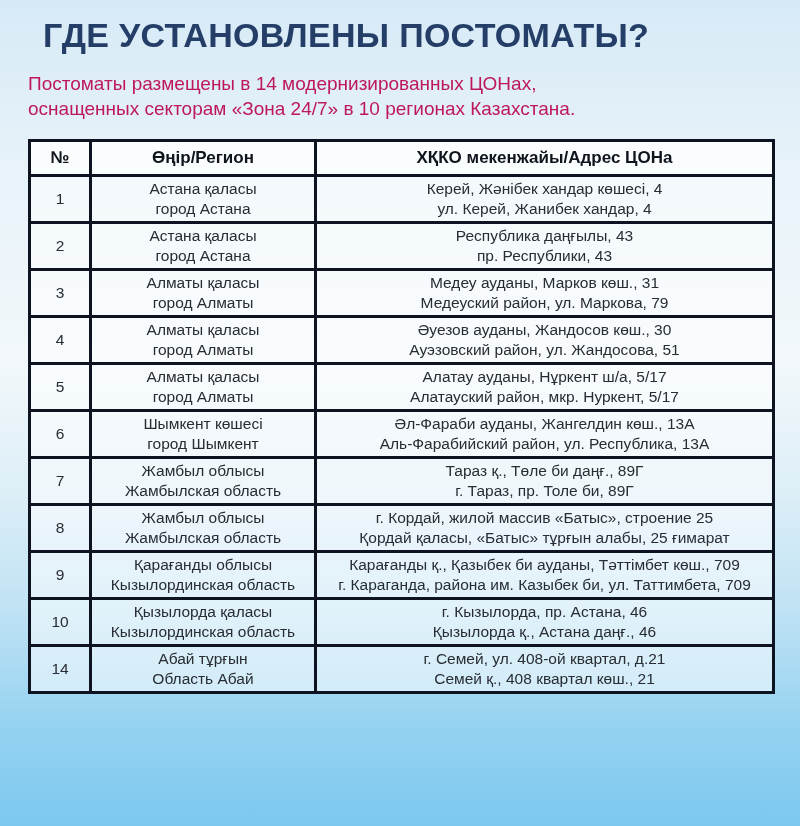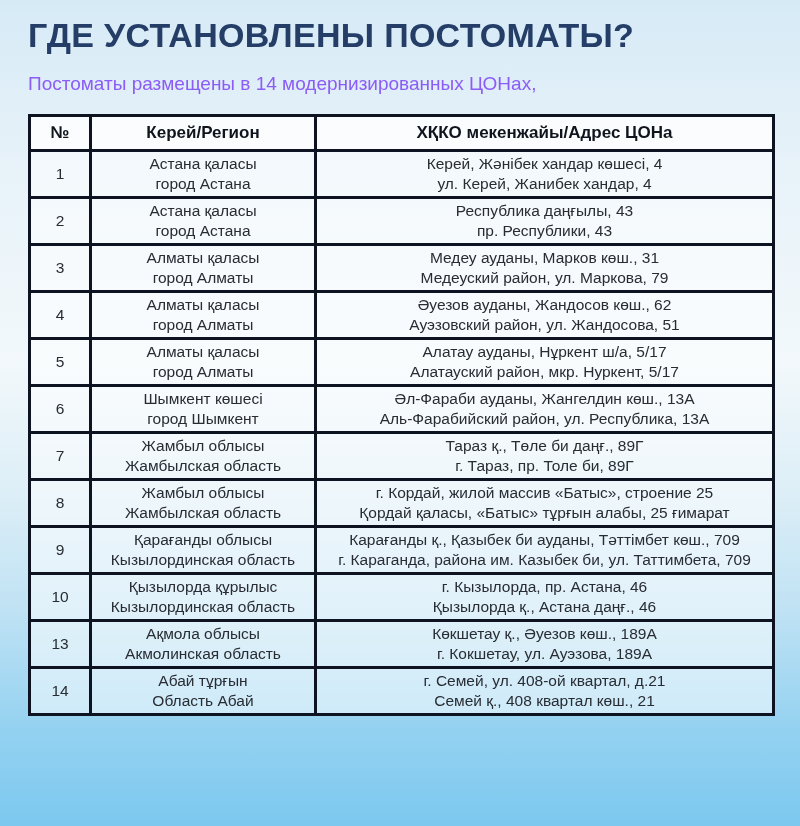--- a/index.html
+++ b/index.html
@@ -4,32 +4,32 @@
 <style>
   html,body{margin:0;padding:0;}
   body{
     width:800px;height:826px;overflow:hidden;
     background:linear-gradient(180deg,#d6eaf6 0%,#e7f2f9 20%,#f2f8fb 44%,#dceef7 60%,#bfe2f4 74%,#95d2f1 88%,#7cc8ef 100%);
     font-family:"Liberation Sans","DejaVu Sans",sans-serif;
     -webkit-font-smoothing:antialiased;
   }
   .page{padding:16px 28px 0 28px;}
   .title{
-    margin:0 0 14px 0;
+    margin:0 0 14px 15px;
     font-size:34px;
     font-weight:800;
     letter-spacing:0.3px;
     color:#253e68;
   }
   .subtitle{
     margin:16px 0 18px 0;
     font-size:19px;
     font-weight:500;
     line-height:1.32;
-    color:#8b5cf6;
+    color:#be185d;
   }
   table.loc{
     border-collapse:collapse;
     width:744px;
     table-layout:fixed;
   }
   table.loc th, table.loc td{
     border:3px solid #0d1321;
     text-align:center;
     vertical-align:middle;
@@ -52,32 +52,33 @@
   td.num{font-size:16px;color:#23272e;}
   .cell-line{white-space:nowrap;}
 </style>
 </head>
 <body>
 
 <div class="page">
   <h1 class="title">ГДЕ УСТАНОВЛЕНЫ ПОСТОМАТЫ?</h1>
   <p class="subtitle">
     <span class="cell-line">Постоматы размещены в 14 модернизированных ЦОНах,</span><br>
+    <span class="cell-line">оснащенных секторам «Зона 24/7» в 10 регионах Казахстана.</span>
   </p>
 
   <table class="loc">
     <colgroup>
       <col style="width:61px">
       <col style="width:225px">
       <col style="width:458px">
     </colgroup>
     <thead>
       <tr>
         <th>№</th>
-        <th>Керей/Регион</th>
+        <th>Өңір/Регион</th>
         <th>ХҚКО мекенжайы/Адрес ЦОНа</th>
       </tr>
     </thead>
     <tbody id="rows">
         <tr>
           <td class="num">1</td>
           <td>
             <div class="cell-line">Астана қаласы</div>
             <div class="cell-line">город Астана</div>
           </td>
@@ -108,21 +109,21 @@
             <div class="cell-line">Медеуский район, ул. Маркова, 79</div>
           </td>
         </tr>
         <tr>
           <td class="num">4</td>
           <td>
             <div class="cell-line">Алматы қаласы</div>
             <div class="cell-line">город Алматы</div>
           </td>
           <td>
-            <div class="cell-line">Әуезов ауданы, Жандосов көш., 62</div>
+            <div class="cell-line">Әуезов ауданы, Жандосов көш., 30</div>
             <div class="cell-line">Ауэзовский район, ул. Жандосова, 51</div>
           </td>
         </tr>
         <tr>
           <td class="num">5</td>
           <td>
             <div class="cell-line">Алматы қаласы</div>
             <div class="cell-line">город Алматы</div>
           </td>
           <td>
@@ -170,37 +171,26 @@
             <div class="cell-line">Кызылординская область</div>
           </td>
           <td>
             <div class="cell-line">Карағанды қ., Қазыбек би ауданы, Тәттімбет көш., 709</div>
             <div class="cell-line">г. Караганда, района им. Казыбек би, ул. Таттимбета, 709</div>
           </td>
         </tr>
         <tr>
           <td class="num">10</td>
           <td>
-            <div class="cell-line">Қызылорда құрылыс</div>
+            <div class="cell-line">Қызылорда қаласы</div>
             <div class="cell-line">Кызылординская область</div>
           </td>
           <td>
             <div class="cell-line">г. Кызылорда, пр. Астана, 46</div>
             <div class="cell-line">Қызылорда қ., Астана даңғ., 46</div>
-          </td>
-        </tr>
-        <tr>
-          <td class="num">13</td>
-          <td>
-            <div class="cell-line">Ақмола облысы</div>
-            <div class="cell-line">Акмолинская область</div>
-          </td>
-          <td>
-            <div class="cell-line">Көкшетау қ., Әуезов көш., 189А</div>
-            <div class="cell-line">г. Кокшетау, ул. Ауэзова, 189А</div>
           </td>
         </tr>
         <tr>
           <td class="num">14</td>
           <td>
             <div class="cell-line">Абай тұрғын</div>
             <div class="cell-line">Область Абай</div>
           </td>
           <td>
             <div class="cell-line">г. Семей, ул. 408-ой квартал, д.21</div>

